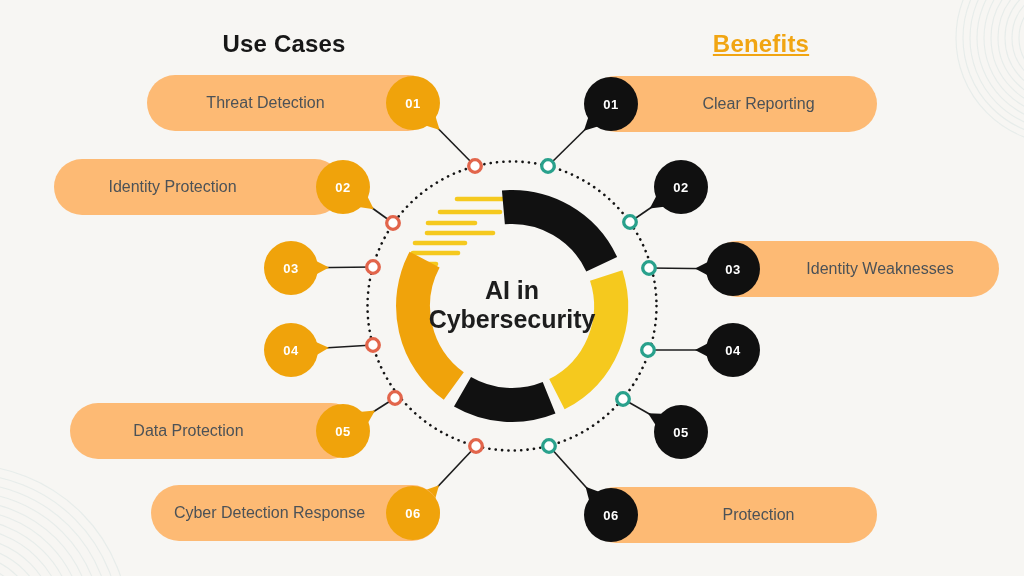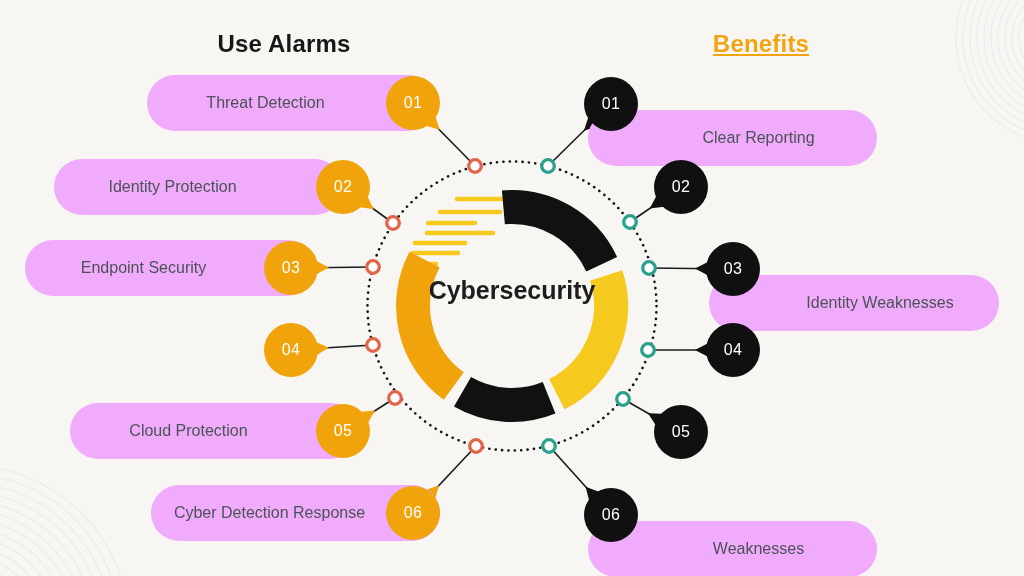--- a/index.html
+++ b/index.html
@@ -3,28 +3,28 @@
 <meta charset="utf-8">
 <style>
   html,body{margin:0;padding:0;}
   body{font-family:"Liberation Sans","DejaVu Sans",sans-serif;}
   #stage{position:relative;width:1024px;height:576px;background:#f7f6f3;overflow:hidden;}
   #diagram-svg{position:absolute;left:0;top:0;z-index:1;}
   .hdr{position:absolute;z-index:3;font-size:24px;font-weight:bold;letter-spacing:.2px;
        transform:translate(-50%,-50%);white-space:nowrap;}
   .hdr.left{color:#171717;}
   .hdr.right{color:#F1A512;text-decoration:underline;}
-  .pill{position:absolute;z-index:2;height:56px;border-radius:28px;background:#f0abfc;
+  .pill{position:absolute;z-index:2;height:56px;border-radius:28px;background:#fdba74;
         display:flex;align-items:center;justify-content:center;}
   .pill.l{padding-right:52px;box-sizing:border-box;}
-  .pill.r{padding-left:52px;box-sizing:border-box;margin-top:34px;}
+  .pill.r{padding-left:52px;box-sizing:border-box;}
   .pill-label{font-size:16px;color:#4c5257;white-space:nowrap;}
   .num{position:absolute;z-index:4;width:54px;height:54px;border-radius:50%;
        display:flex;align-items:center;justify-content:center;
-       color:#ffffff;font-size:16px;font-weight:normal;letter-spacing:.4px;}
+       color:#ffffff;font-size:13px;font-weight:bold;letter-spacing:.4px;}
   .num.orange{background:#F0A30B;}
   .num.black{background:#101010;}
   #center-title{position:absolute;z-index:2;left:362px;top:276px;width:300px;
        text-align:center;font-weight:bold;color:#1d1d1d;font-size:25px;line-height:29px;}
 </style>
 </head>
 <body>
 
 <div id="stage">
 
@@ -114,46 +114,44 @@
         <circle cx="476" cy="446" r="6.3" fill="#ffffff" stroke-width="3.3" stroke="#E2654B"></circle>
         <circle cx="548" cy="166" r="6.3" fill="#ffffff" stroke-width="3.3" stroke="#29A18C"></circle>
         <circle cx="630" cy="222" r="6.3" fill="#ffffff" stroke-width="3.3" stroke="#29A18C"></circle>
         <circle cx="649" cy="268" r="6.3" fill="#ffffff" stroke-width="3.3" stroke="#29A18C"></circle>
         <circle cx="648" cy="350" r="6.3" fill="#ffffff" stroke-width="3.3" stroke="#29A18C"></circle>
         <circle cx="623" cy="399" r="6.3" fill="#ffffff" stroke-width="3.3" stroke="#29A18C"></circle>
         <circle cx="549" cy="446" r="6.3" fill="#ffffff" stroke-width="3.3" stroke="#29A18C"></circle>
       </g>
   </svg>
 
-  <div class="hdr left" style="left:284px;top:44px">Use Alarms</div>
+  <div class="hdr left" style="left:284px;top:44px">Use Cases</div>
   <div class="hdr right" style="left:761px;top:44px">Benefits</div>
 
   <div id="center-title">
+    <div>AI in</div>
     <div>Cybersecurity</div>
   </div>
 
   <div class="pill l" style="left:147px;top:75px;width:289px">
     <span class="pill-label">Threat Detection</span>
     </div>
   <div class="num orange" style="left:386px;top:76px">01</div>
 
   <div class="pill l" style="left:54px;top:159px;width:289px">
     <span class="pill-label">Identity Protection</span>
     </div>
   <div class="num orange" style="left:316px;top:160px">02</div>
 
-  <div class="pill l" style="left:25px;top:240px;width:289px">
-    <span class="pill-label">Endpoint Security</span>
-    </div>
   <div class="num orange" style="left:264px;top:241px">03</div>
 
   <div class="num orange" style="left:264px;top:323px">04</div>
 
   <div class="pill l" style="left:70px;top:403px;width:289px">
-    <span class="pill-label">Cloud Protection</span>
+    <span class="pill-label">Data Protection</span>
     </div>
   <div class="num orange" style="left:316px;top:404px">05</div>
 
   <div class="pill l" style="left:151px;top:485px;width:289px">
     <span class="pill-label">Cyber Detection Response</span>
     </div>
   <div class="num orange" style="left:386px;top:486px">06</div>
 
   <div class="pill r" style="left:588px;top:76px;width:289px">
     <span class="pill-label">Clear Reporting</span>
@@ -165,17 +163,17 @@
   <div class="pill r" style="left:709px;top:241px;width:290px">
     <span class="pill-label">Identity Weaknesses</span>
     </div>
   <div class="num black" style="left:706px;top:242px">03</div>
 
   <div class="num black" style="left:706px;top:323px">04</div>
 
   <div class="num black" style="left:654px;top:405px">05</div>
 
   <div class="pill r" style="left:588px;top:487px;width:289px">
-    <span class="pill-label">Weaknesses</span>
+    <span class="pill-label">Protection</span>
     </div>
   <div class="num black" style="left:584px;top:488px">06</div>
 
 </div>
 
 </body></html>

